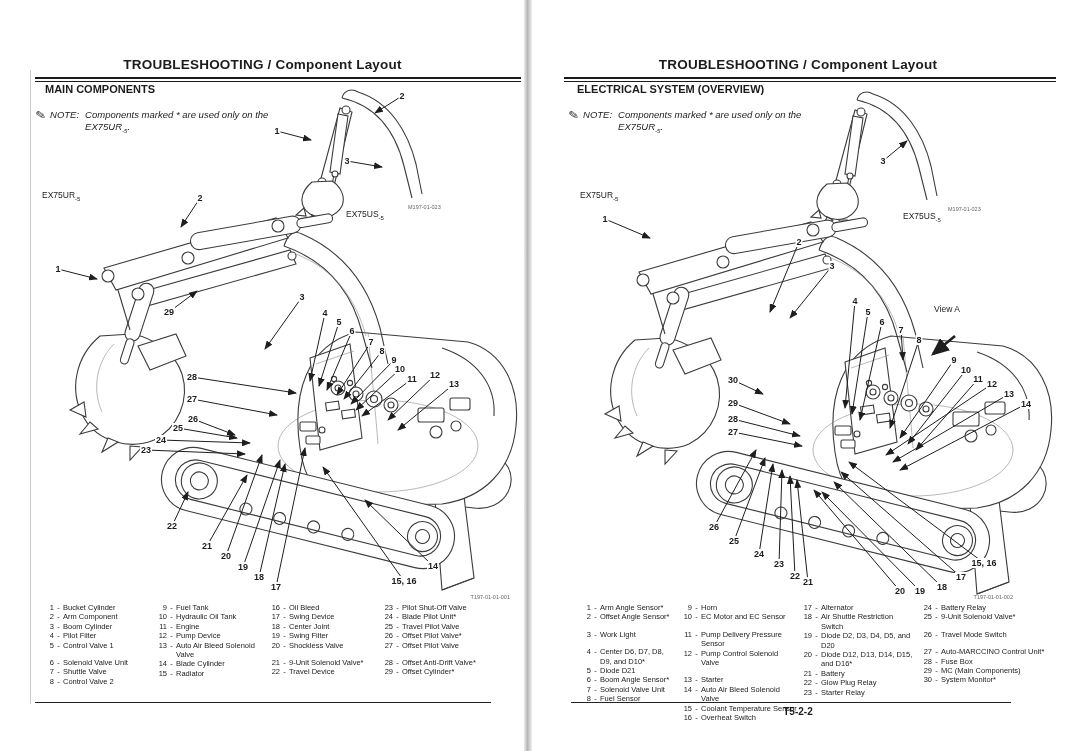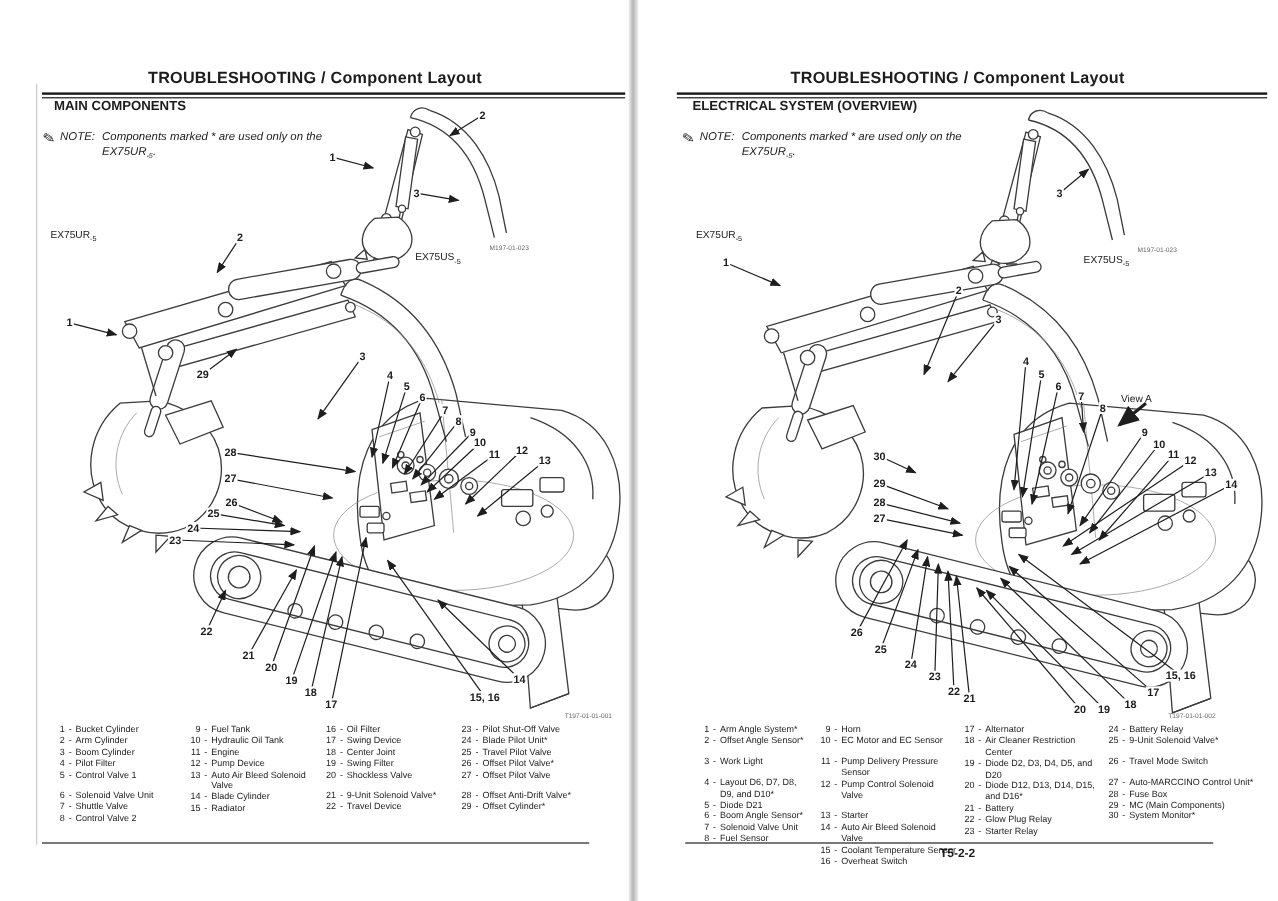--- a/index.html
+++ b/index.html
@@ -220,21 +220,21 @@
 
   <div class="parts-col c1">
       <div class="part-row">
         <span class="pn">1</span>
         <span class="pd">-</span>
         <span class="pl">Bucket Cylinder</span>
       </div>
       <div class="part-row">
         <span class="pn">2</span>
         <span class="pd">-</span>
-        <span class="pl">Arm Cylinder</span>
+        <span class="pl">Arm Component</span>
       </div>
       <div class="part-row">
         <span class="pn">3</span>
         <span class="pd">-</span>
         <span class="pl">Boom Cylinder</span>
       </div>
       <div class="part-row">
         <span class="pn">4</span>
         <span class="pd">-</span>
         <span class="pl">Pilot Filter</span>
@@ -294,21 +294,21 @@
       <div class="part-row">
         <span class="pn">15</span>
         <span class="pd">-</span>
         <span class="pl">Radiator</span>
       </div>
     </div>
   <div class="parts-col c3">
       <div class="part-row">
         <span class="pn">16</span>
         <span class="pd">-</span>
-        <span class="pl">Oil Filter</span>
+        <span class="pl">Oil Bleed</span>
       </div>
       <div class="part-row">
         <span class="pn">17</span>
         <span class="pd">-</span>
         <span class="pl">Swing Device</span>
       </div>
       <div class="part-row">
         <span class="pn">18</span>
         <span class="pd">-</span>
         <span class="pl">Center Joint</span>
@@ -415,21 +415,21 @@
     <span class="note-label">NOTE:</span>
     <span>
       <span>Components marked * are used only on the</span><br>
       <span>EX75UR</span><sub>-5</sub><span>.</span>
     </span>
   </div>
   <span class="model-label" style="left:49px;top:190px"><span>EX75UR</span><sub>-5</sub></span>
   <span class="model-label" style="left:372px;top:211px"><span>EX75US</span><sub>-5</sub></span>
   <span class="fig-code" style="left:417px;top:206px">M197-01-023</span>
   <span class="fig-code right" style="left:352px;top:594px;width:130px">T197-01-01-002</span>
-  <span class="view-a" style="left:416px;top:332px">View A</span>
+  <span class="view-a" style="left:416px;top:309px">View A</span>
 
   <svg class="fig" width="534" height="751" viewBox="0 0 534 751">
     <defs>
       <marker id="arw-r" markerWidth="9" markerHeight="7" refX="8" refY="3.5" orient="auto">
         <path d="M0,0 L9,3.5 L0,7 Z" fill="#1e1e1e"></path>
       </marker>
       <marker id="arwb-r" markerWidth="7" markerHeight="6" refX="6" refY="3" orient="auto">
         <path d="M0,0 L7,3 L0,6 Z" fill="#1e1e1e"></path>
       </marker>
     </defs>
@@ -465,36 +465,36 @@
       <line x1="389" y1="591" x2="291" y2="492" class="leader" marker-end="url(#arw-r)"></line>
       <line x1="411" y1="587" x2="303" y2="482" class="leader" marker-end="url(#arw-r)"></line>
       <line x1="430" y1="577" x2="310" y2="472" class="leader" marker-end="url(#arw-r)"></line>
       <line x1="453" y1="563" x2="318" y2="462" class="leader" marker-end="url(#arw-r)"></line>
     </svg>
 
   <div class="parts-col c1">
       <div class="part-row">
         <span class="pn">1</span>
         <span class="pd">-</span>
-        <span class="pl">Arm Angle System*</span>
+        <span class="pl">Arm Angle Sensor*</span>
       </div>
       <div class="part-row">
         <span class="pn">2</span>
         <span class="pd">-</span>
         <span class="pl">Offset Angle Sensor*</span>
       </div>
       <div class="part-row gap">
         <span class="pn">3</span>
         <span class="pd">-</span>
         <span class="pl">Work Light</span>
       </div>
       <div class="part-row gap">
         <span class="pn">4</span>
         <span class="pd">-</span>
-        <span class="pl">Layout D6, D7, D8, D9, and D10*</span>
+        <span class="pl">Center D6, D7, D8, D9, and D10*</span>
       </div>
       <div class="part-row">
         <span class="pn">5</span>
         <span class="pd">-</span>
         <span class="pl">Diode D21</span>
       </div>
       <div class="part-row">
         <span class="pn">6</span>
         <span class="pd">-</span>
         <span class="pl">Boom Angle Sensor*</span>
@@ -554,21 +554,21 @@
     </div>
   <div class="parts-col c3">
       <div class="part-row">
         <span class="pn">17</span>
         <span class="pd">-</span>
         <span class="pl">Alternator</span>
       </div>
       <div class="part-row">
         <span class="pn">18</span>
         <span class="pd">-</span>
-        <span class="pl">Air Cleaner Restriction Center</span>
+        <span class="pl">Air Shuttle Restriction Switch</span>
       </div>
       <div class="part-row">
         <span class="pn">19</span>
         <span class="pd">-</span>
         <span class="pl">Diode D2, D3, D4, D5, and D20</span>
       </div>
       <div class="part-row">
         <span class="pn">20</span>
         <span class="pd">-</span>
         <span class="pl">Diode D12, D13, D14, D15, and D16*</span>

